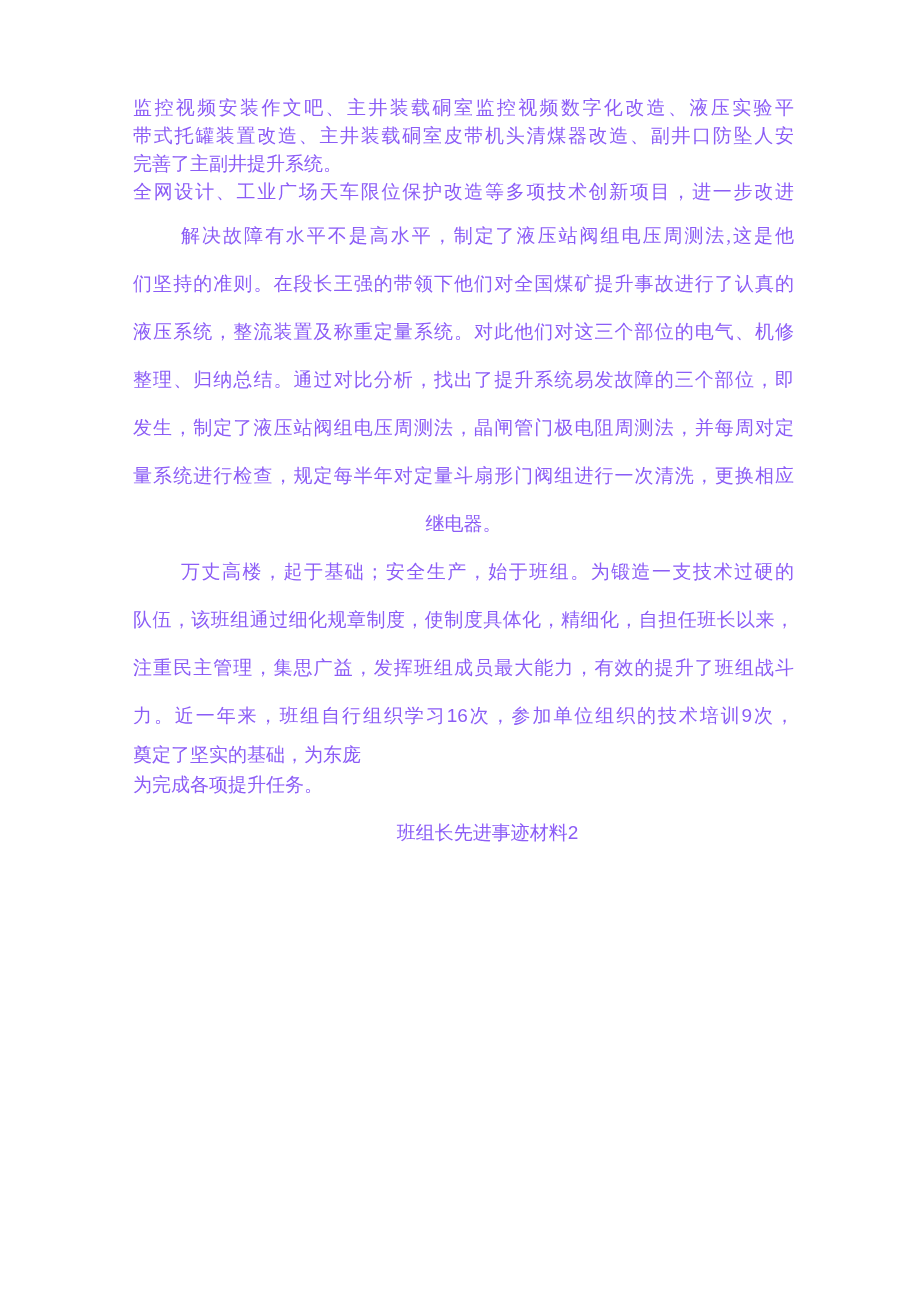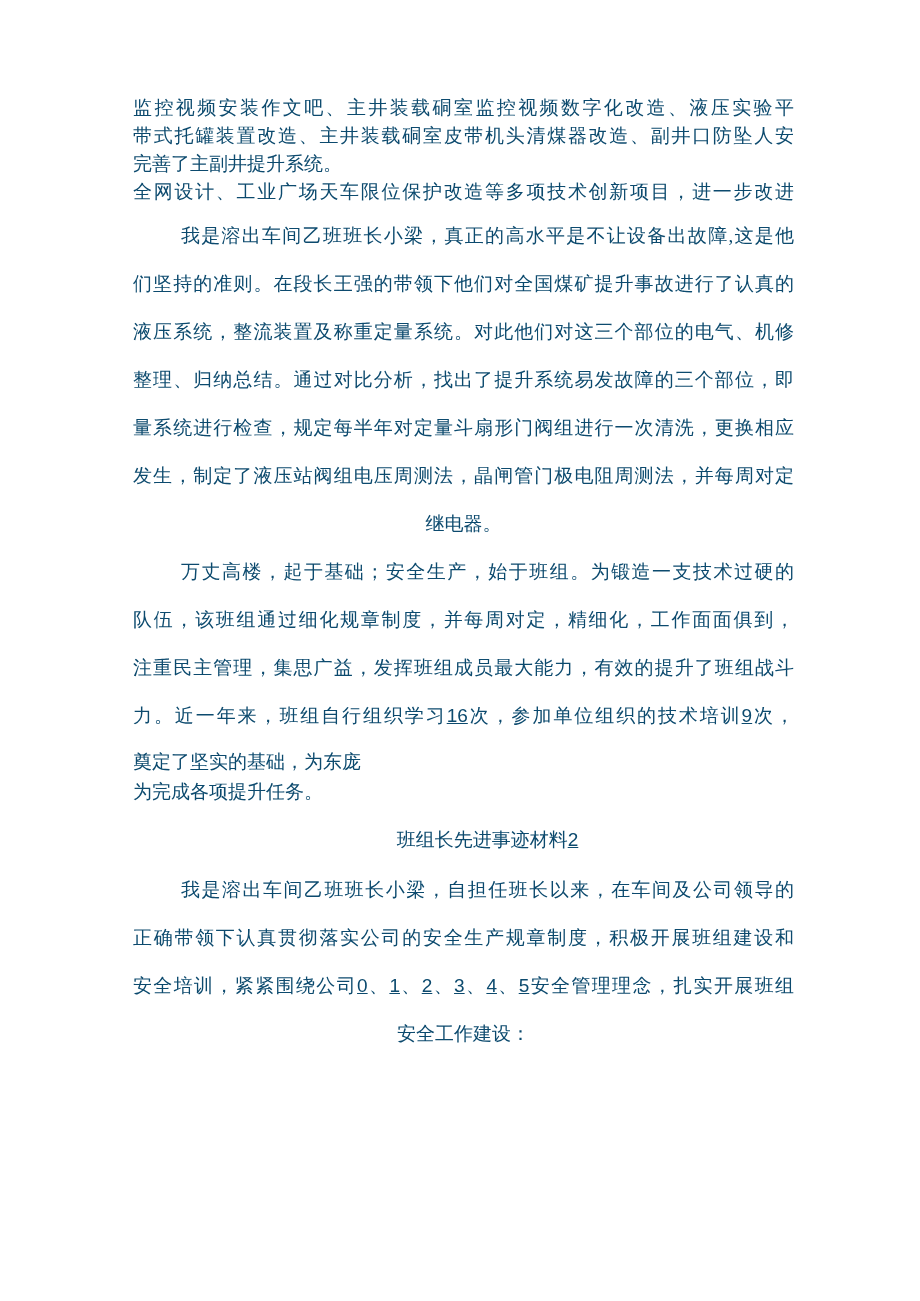--- a/index.html
+++ b/index.html
@@ -38,62 +38,56 @@
   .tail  .line { height: 30px; line-height: 30px; }
   
   .j {
     text-align: justify;
     text-align-last: justify;
     text-justify: inter-character;
   }
   
   .ind { text-indent: 48px; }
   
-  .num { font-family: "Liberation Sans", "DejaVu Sans", sans-serif; text-decoration: underline; }
+  .num { font-family: "Liberation Sans", "DejaVu Sans", sans-serif; }
   
   .block-paragraph-1 { margin-top: 94px; }
   .block-paragraph-2 { margin-top: 6px; }
   .block-paragraph-3 { margin-top: 0; }
-  .block-paragraph-3-tail { margin-top: 7px; }
+  .block-paragraph-3-tail { }
   .block-section-heading-2 { margin-top: 9px; }
   .block-paragraph-4 { margin-top: 2px; }
 </style>
 </head>
 <body>
 
 <div class="page">
-  <div class="textblock" style="color: #0c4a6e;">
+  <div class="textblock" style="color: #8b5cf6;">
       <div class="block tight block-paragraph-1">
         <div class="line j">监控视频安装作文吧、主井装载硐室监控视频数字化改造、液压实验平</div>
         <div class="line j">带式托罐装置改造、主井装载硐室皮带机头清煤器改造、副井口防坠人安</div>
         <div class="line">完善了主副井提升系统。</div>
         <div class="line j">全网设计、工业广场天车限位保护改造等多项技术创新项目，进一步改进</div>
       </div>
       <div class="block loose block-paragraph-2">
-        <div class="line j ind">我是溶出车间乙班班长小梁，真正的高水平是不让设备出故障,这是他</div>
+        <div class="line j ind">解决故障有水平不是高水平，制定了液压站阀组电压周测法,这是他</div>
         <div class="line j">们坚持的准则。在段长王强的带领下他们对全国煤矿提升事故进行了认真的</div>
         <div class="line j">液压系统，整流装置及称重定量系统。对此他们对这三个部位的电气、机修</div>
         <div class="line j">整理、归纳总结。通过对比分析，找出了提升系统易发故障的三个部位，即</div>
+        <div class="line j">发生，制定了液压站阀组电压周测法，晶闸管门极电阻周测法，并每周对定</div>
         <div class="line j">量系统进行检查，规定每半年对定量斗扇形门阀组进行一次清洗，更换相应</div>
-        <div class="line j">发生，制定了液压站阀组电压周测法，晶闸管门极电阻周测法，并每周对定</div>
         <div class="line">继电器。</div>
       </div>
       <div class="block loose block-paragraph-3">
         <div class="line j ind">万丈高楼，起于基础；安全生产，始于班组。为锻造一支技术过硬的</div>
-        <div class="line j">队伍，该班组通过细化规章制度，并每周对定，精细化，工作面面俱到，</div>
+        <div class="line j">队伍，该班组通过细化规章制度，使制度具体化，精细化，自担任班长以来，</div>
         <div class="line j">注重民主管理，集思广益，发挥班组成员最大能力，有效的提升了班组战斗</div>
         <div class="line j">力。近一年来，班组自行组织学习<span class="num">16</span>次，参加单位组织的技术培训<span class="num">9</span>次，</div>
       </div>
       <div class="block tail block-paragraph-3-tail">
         <div class="line">奠定了坚实的基础，为东庞</div>
         <div class="line">为完成各项提升任务。</div>
       </div>
       <div class="block loose block-section-heading-2">
         <div class="line ind">班组长先进事迹材料<span class="num">2</span></div>
       </div>
-      <div class="block loose block-paragraph-4">
-        <div class="line j ind">我是溶出车间乙班班长小梁，自担任班长以来，在车间及公司领导的</div>
-        <div class="line j">正确带领下认真贯彻落实公司的安全生产规章制度，积极开展班组建设和</div>
-        <div class="line j">安全培训，紧紧围绕公司<span class="num">0</span>、<span class="num">1</span>、<span class="num">2</span>、<span class="num">3</span>、<span class="num">4</span>、<span class="num">5</span>安全管理理念，扎实开展班组</div>
-        <div class="line">安全工作建设：</div>
-      </div>
     </div>
 </div>
 
 </body></html>

